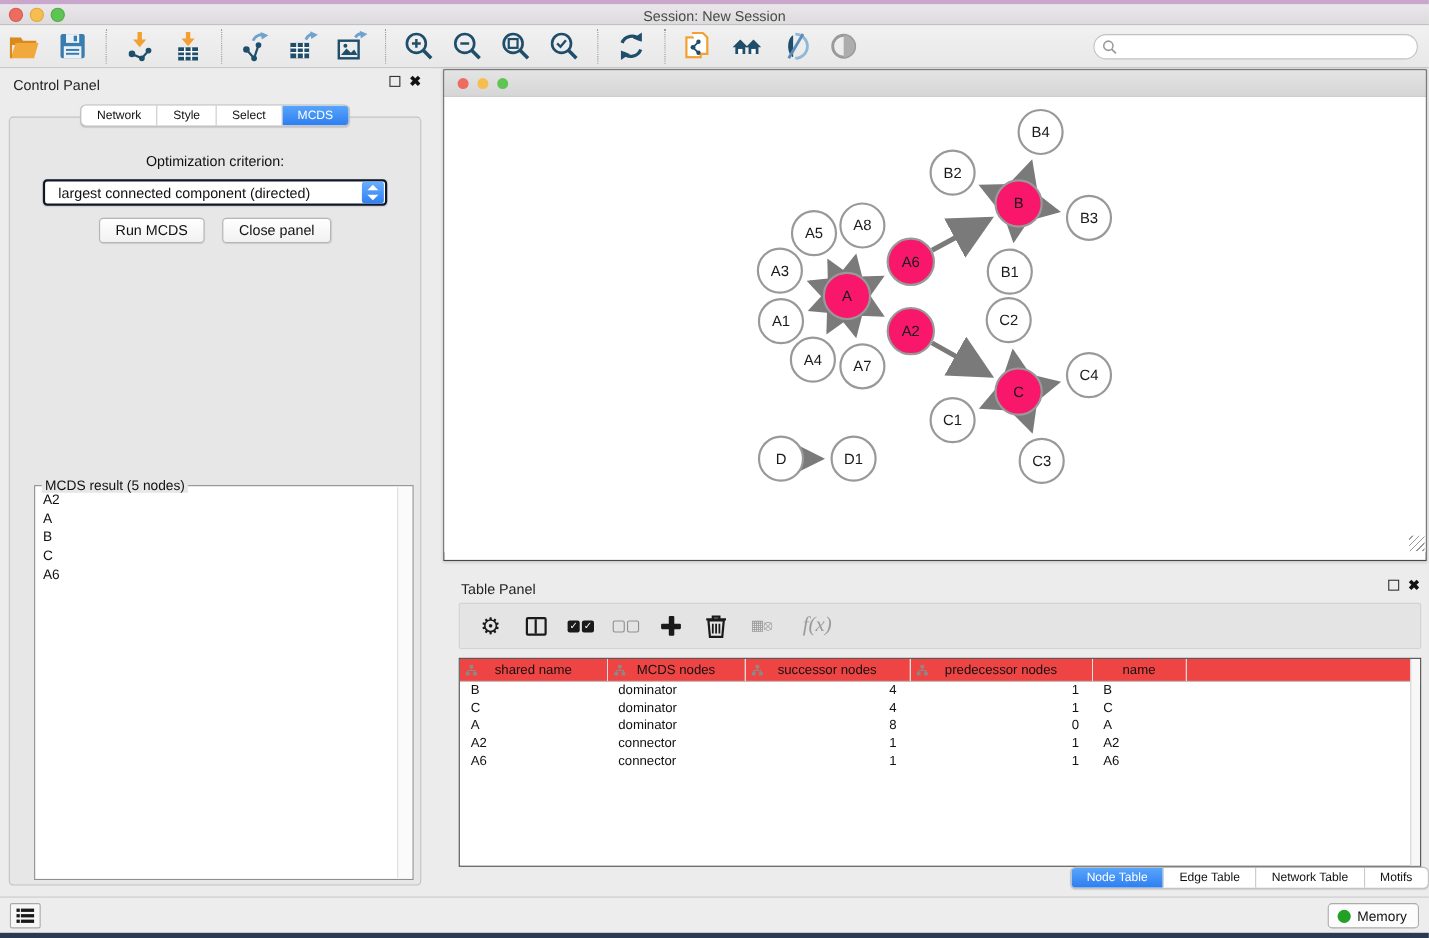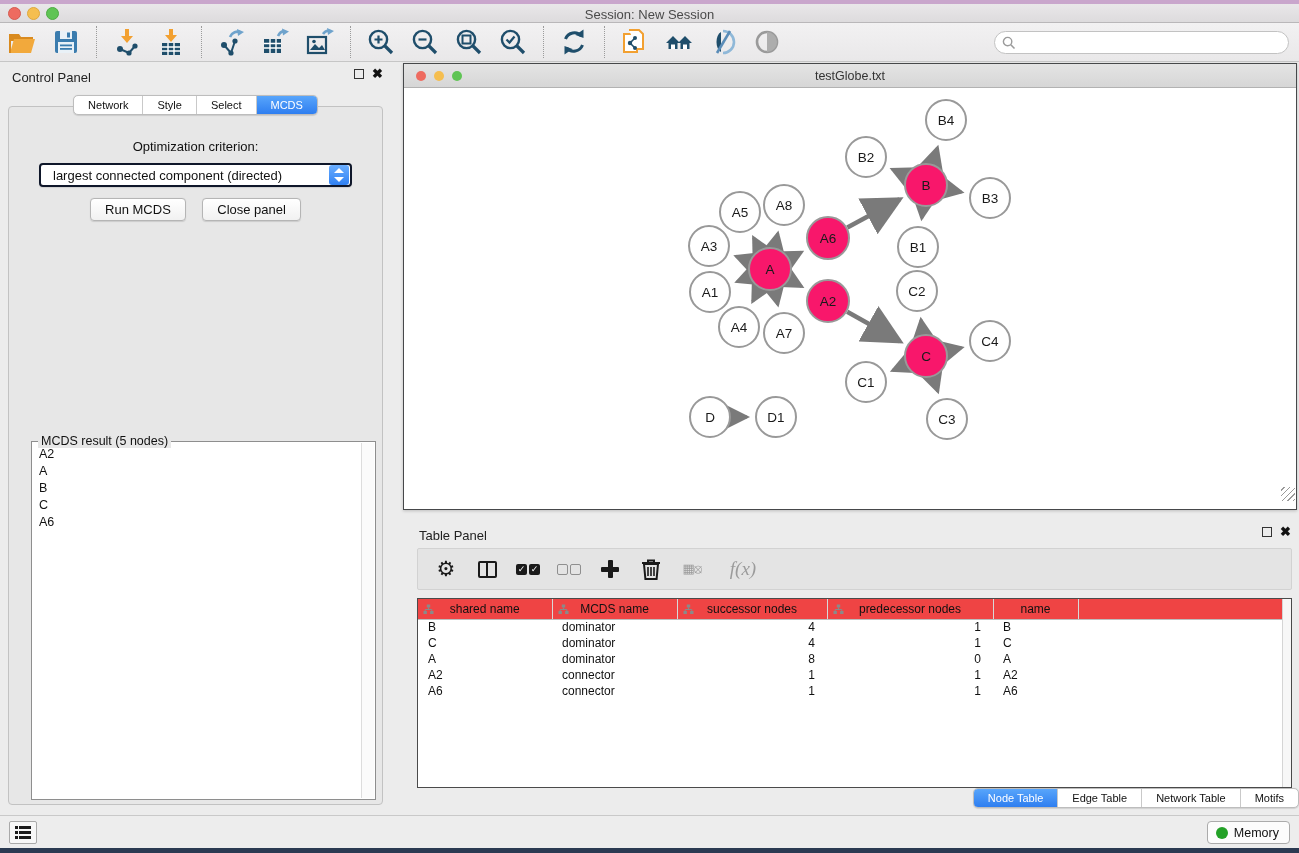--- a/index.html
+++ b/index.html
@@ -316,21 +316,20 @@
         <div class="mcds-scroll"></div>
       </div>
     </div>
   </div>
 
   <div class="network-frame">
     <div class="nf-titlebar">
       <span class="nf-tl red"></span>
       <span class="nf-tl yellow"></span>
       <span class="nf-tl green"></span>
-      <div class="nf-title">testGlobe.txt</div>
     </div>
     <div class="nf-canvas">
       <svg width="892" height="421" viewBox="0 0 892 421">
         <defs>
           <marker id="arrow" markerWidth="10" markerHeight="9" refX="8" refY="4.5" orient="auto">
             <path d="M0,0 L9,4.5 L0,9 z" fill="#7A7A7A"></path>
           </marker>
         </defs>
         <g id="edge-layer">
             <line x1="345.4146596993366" y1="173.23831431286462" x2="332.13522130542" y2="168.2313129512239" stroke="#7A7A7A" stroke-width="3" marker-end="url(#arrow)"></line>
@@ -501,21 +500,21 @@
                   <rect x="3.8" y="0.5" width="3.4" height="3" fill="#8A8A8A"></rect>
                   <rect x="0.5" y="7" width="3.4" height="3" fill="#8A8A8A"></rect>
                   <rect x="7.1" y="7" width="3.4" height="3" fill="#8A8A8A"></rect>
                   <path d="M5.5 3.5 v2 M2.2 7 v-1.5 h6.6 V7" stroke="#8A8A8A" fill="none"></path>
                 </svg><span>shared name</span></th>
               <th><svg width="11" height="11" viewBox="0 0 11 11">
                   <rect x="3.8" y="0.5" width="3.4" height="3" fill="#8A8A8A"></rect>
                   <rect x="0.5" y="7" width="3.4" height="3" fill="#8A8A8A"></rect>
                   <rect x="7.1" y="7" width="3.4" height="3" fill="#8A8A8A"></rect>
                   <path d="M5.5 3.5 v2 M2.2 7 v-1.5 h6.6 V7" stroke="#8A8A8A" fill="none"></path>
-                </svg><span>MCDS name</span></th>
+                </svg><span>MCDS nodes</span></th>
               <th><svg width="11" height="11" viewBox="0 0 11 11">
                   <rect x="3.8" y="0.5" width="3.4" height="3" fill="#8A8A8A"></rect>
                   <rect x="0.5" y="7" width="3.4" height="3" fill="#8A8A8A"></rect>
                   <rect x="7.1" y="7" width="3.4" height="3" fill="#8A8A8A"></rect>
                   <path d="M5.5 3.5 v2 M2.2 7 v-1.5 h6.6 V7" stroke="#8A8A8A" fill="none"></path>
                 </svg><span>successor nodes</span></th>
               <th><svg width="11" height="11" viewBox="0 0 11 11">
                   <rect x="3.8" y="0.5" width="3.4" height="3" fill="#8A8A8A"></rect>
                   <rect x="0.5" y="7" width="3.4" height="3" fill="#8A8A8A"></rect>
                   <rect x="7.1" y="7" width="3.4" height="3" fill="#8A8A8A"></rect>

